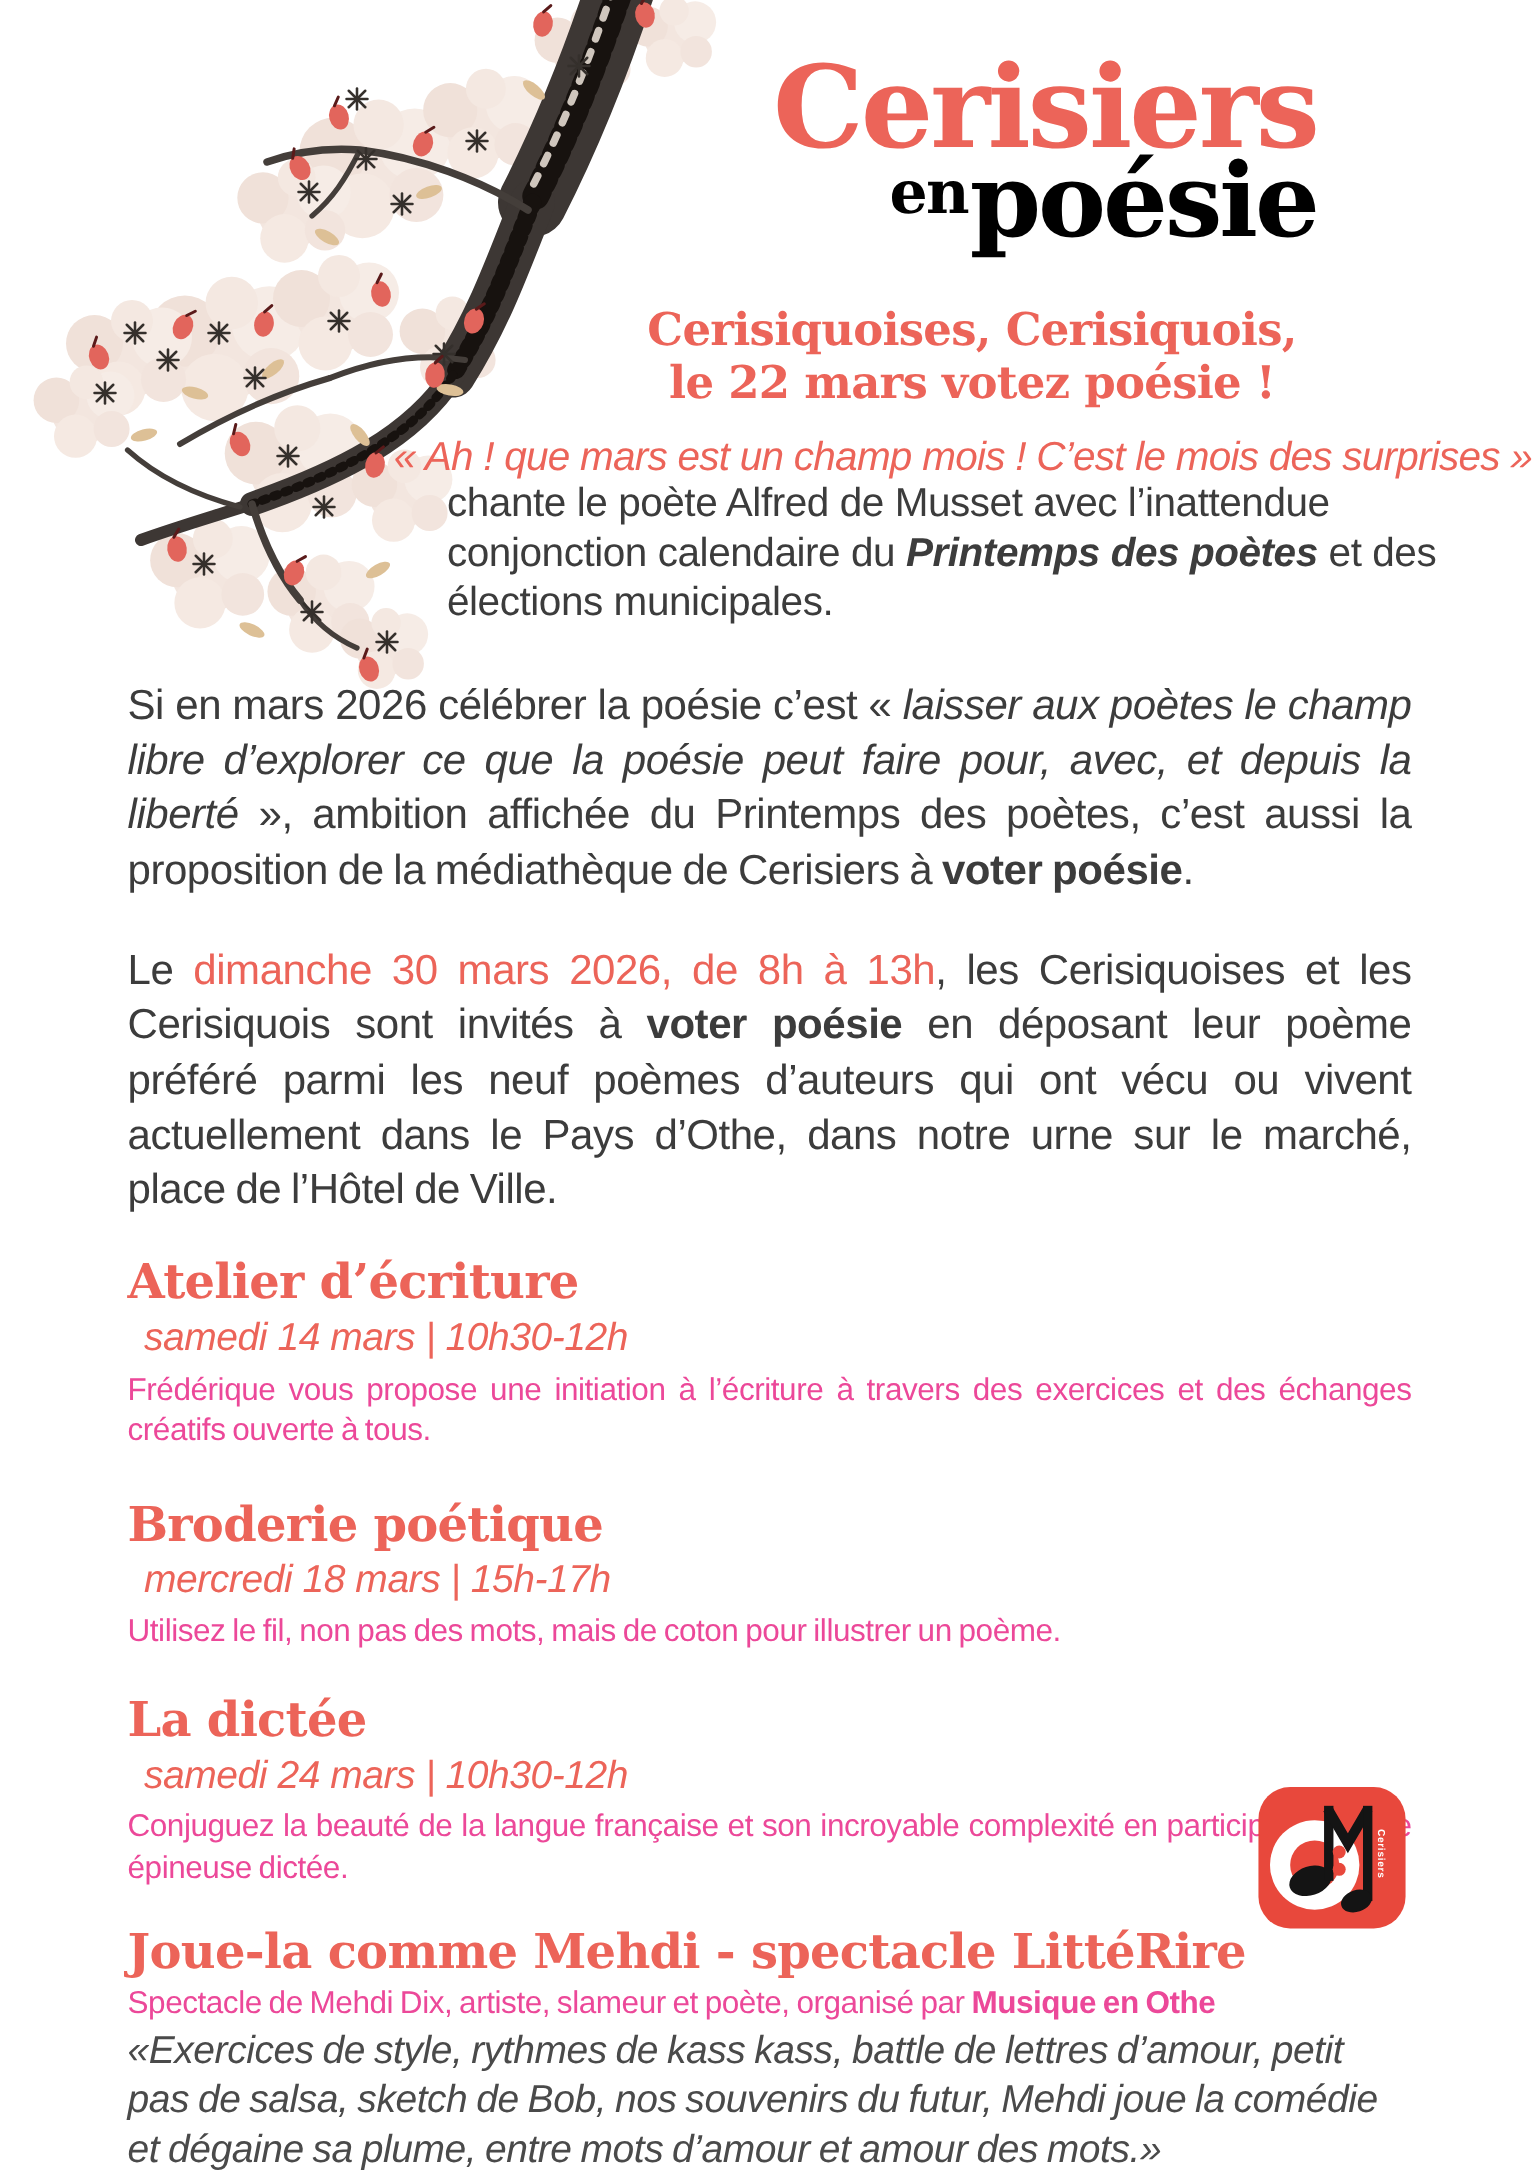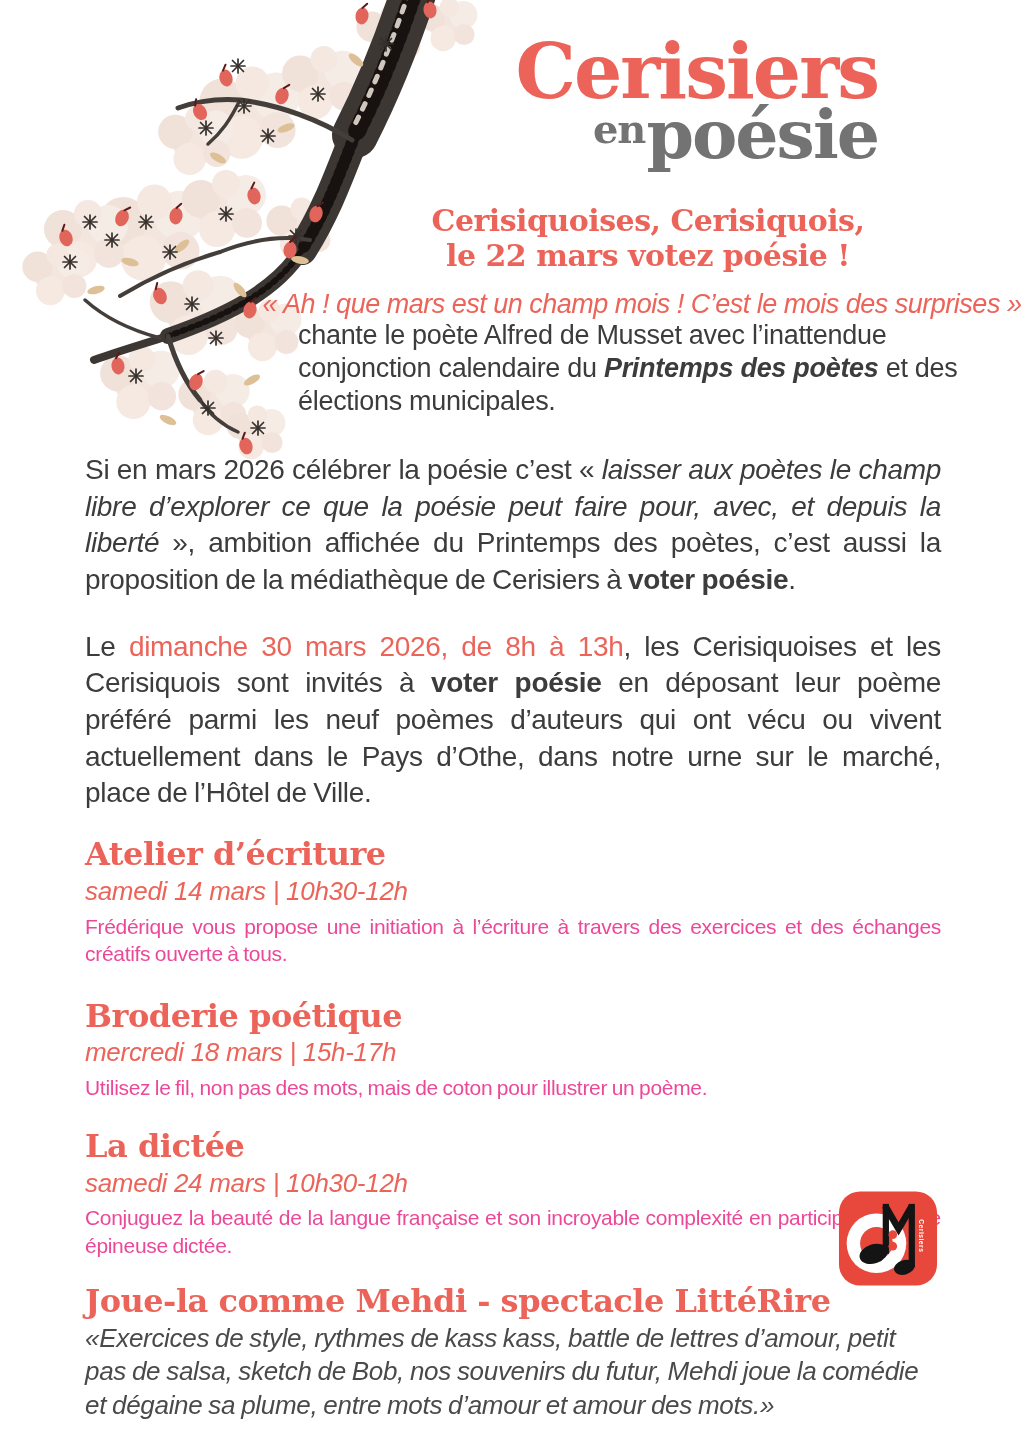--- a/index.html
+++ b/index.html
@@ -11,21 +11,21 @@
   .blossom{position:absolute;left:0;top:0;width:478px;height:460px;}
   
   .title-l1{
     position:absolute;top:34px;right:146px;
     font-family:"DejaVu Serif","Liberation Serif",serif;font-weight:700;
     font-size:76px;line-height:1;color:#ec6459;letter-spacing:-2px;white-space:nowrap;
   }
   .title-l2{
     position:absolute;top:100px;right:146px;
     font-family:"DejaVu Serif","Liberation Serif",serif;font-weight:700;
-    color:#737373;letter-spacing:-2px;white-space:nowrap;font-size:68px;line-height:1;
+    color:#000000;letter-spacing:-2px;white-space:nowrap;font-size:68px;line-height:1;
   }
   .title-en{font-size:40px;vertical-align:15px;letter-spacing:-1px;margin-right:1px;}
   .subtitle{
     position:absolute;top:203px;left:270px;width:756px;text-align:center;
     font-family:"DejaVu Serif","Liberation Serif",serif;font-weight:700;
     font-size:30px;line-height:1.17;color:#ec6459;letter-spacing:-0.5px;
   }
   .lead-quote{
     position:absolute;top:289px;left:260px;width:764px;text-align:center;
     font-style:italic;font-size:27px;color:#ec6459;letter-spacing:-0.5px;white-space:nowrap;
@@ -43,21 +43,21 @@
   }
   .para + .para{margin-top:30px;}
   .red{color:#ec6459;}
   .event{margin-top:0;}
   .ev1{margin-top:24px;} .ev2{margin-top:30px;} .ev3{margin-top:26px;} .ev4{margin-top:24px;}
   .event h2{
     margin:0 0 2px 0;font-family:"DejaVu Serif","Liberation Serif",serif;font-weight:700;
     font-size:32px;line-height:1.15;color:#ec6459;letter-spacing:-0.5px;
   }
   .event .date{
-    margin:0 0 4px 0;font-style:italic;font-size:26px;line-height:1.3;
+    margin:0 0 4px 11px;font-style:italic;font-size:26px;line-height:1.3;
     color:#ec6459;letter-spacing:-0.3px;
   }
   .event .desc{
     margin:0;font-size:21px;line-height:1.31;text-align:justify;
     letter-spacing:-0.3px;word-spacing:-1px;color:#ec4899;
   }
   .event .ev-quote{
     margin:0;font-size:26px;line-height:1.28;font-style:italic;
     letter-spacing:-0.3px;word-spacing:-1px;color:#4a4a4a;text-align:left;
   }
@@ -207,20 +207,21 @@
     </section>
 
     <section class="event ev3">
       <h2>La dictée</h2>
       <p class="date">samedi 24 mars | 10h30-12h</p>
       <p class="desc">Conjuguez la beauté de la langue française et son incroyable complexité en participant à notre épineuse dictée.</p>
     </section>
 
     <section class="event ev4">
       <h2>Joue-la comme Mehdi - spectacle LittéRire</h2>
+      <p class="desc"><span>Spectacle de Mehdi Dix, artiste, slameur et poète, organisé par </span><b>Musique en Othe</b></p>
       <p class="ev-quote">«Exercices de style, rythmes de kass kass, battle de lettres d’amour, petit pas de salsa, sketch de Bob, nos souvenirs du futur, Mehdi joue la comédie et dégaine sa plume, entre mots d’amour et amour des mots.»</p>
     </section>
 
   </div>
 
   <div class="logo-box">
     <svg viewBox="0 0 104 100" width="100" height="97" aria-hidden="true">
       <rect x="1" y="1" width="102" height="98" rx="22" fill="#e8483c"></rect>
       <circle cx="40" cy="55" r="31" fill="#ffffff"></circle>
       <circle cx="40" cy="55" r="17" fill="#e8483c"></circle>

